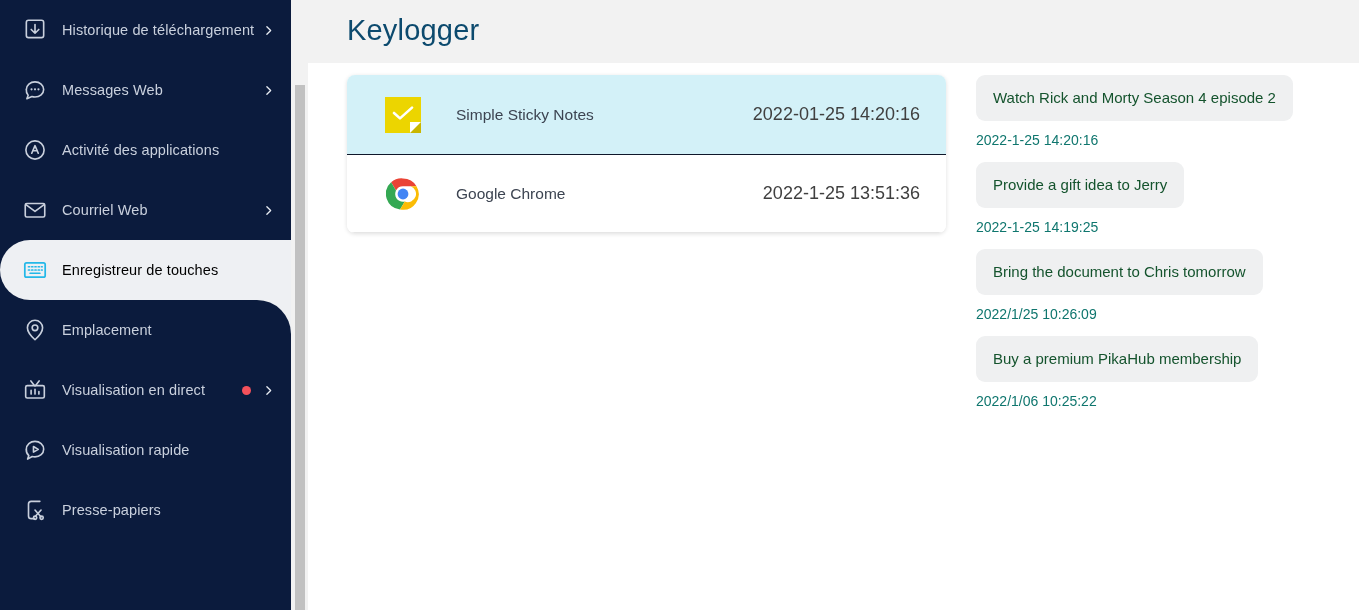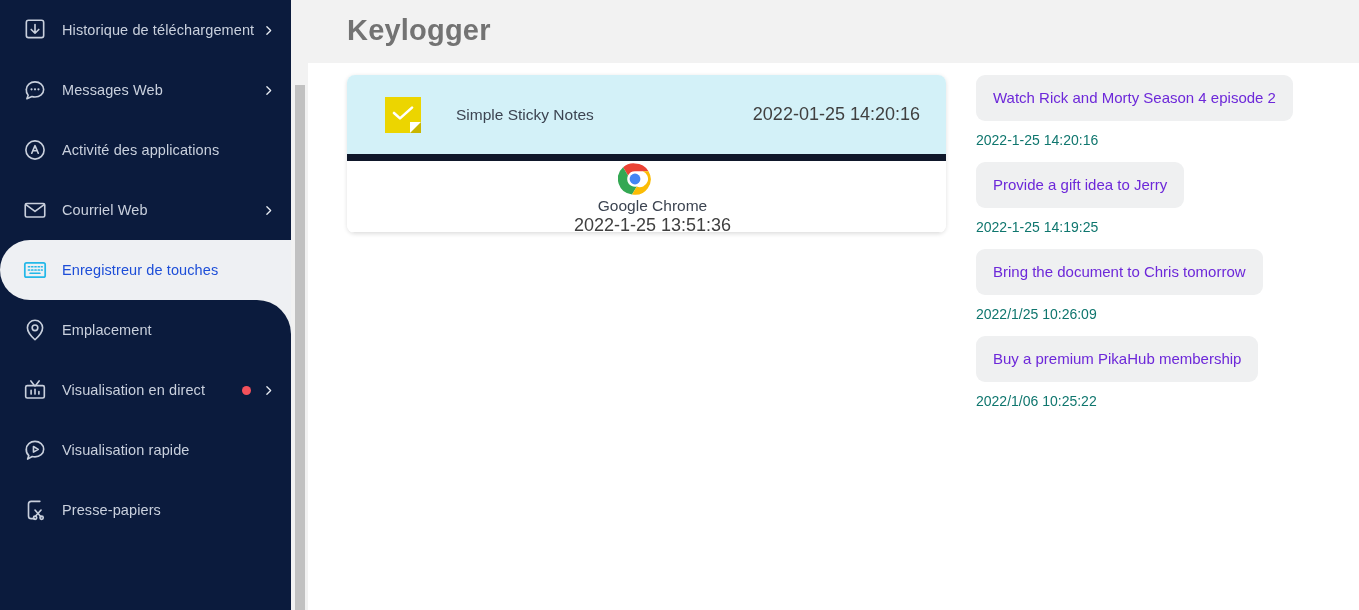--- a/index.html
+++ b/index.html
@@ -69,21 +69,21 @@
     width: 14px; height: 14px;
     display: flex; align-items: center; justify-content: center;
   }
 
   
   .nav-item.active {
     background: #eef0f3;
     border-radius: 32px 0 0 32px;
     margin-left: 0;
   }
-  .nav-item.active .lbl { color: #1d4ed8; }
+  .nav-item.active .lbl { color: #000000; }
   .nav-item.active .ico svg { stroke: #23b8e8; }
 
   
   .notch {
     position: absolute;
     right: 0;
     width: 34px;
     height: 34px;
     background: #eef0f3;
     pointer-events: none;
@@ -122,22 +122,22 @@
   .main-head {
     position: absolute;
     left: 0; top: 0;
     width: 1051px; height: 63px;
     background: #f2f2f2;
   }
   .page-title {
     position: absolute;
     left: 39px; top: 14px;
     font-size: 29px;
-    font-weight: 700;
-    color: #737373;
+    font-weight: 400;
+    color: #0c4a6e;
     letter-spacing: 0.2px;
   }
 
   .content {
     position: absolute;
     left: 0; top: 63px;
     width: 1051px;
     height: 547px;
     background: #ffffff;
   }
@@ -155,21 +155,21 @@
   .app-row {
     display: flex;
     align-items: center;
     height: 79px;
     padding-left: 38px;
     padding-right: 26px;
     background: #ffffff;
     cursor: pointer;
   }
   .app-row.selected { background: #d3f1f8; }
-  .app-row + .app-row { border-top: 7px solid #0f172a; flex-direction: column; }
+  .app-row + .app-row { border-top: 1px solid #0f172a; }
   .app-row:last-child { border-bottom: 1px solid #e6e6e6; }
   .app-icon {
     flex: 0 0 36px;
     width: 36px; height: 36px;
     display: flex; align-items: center; justify-content: center;
     margin-right: 35px;
   }
   .app-name {
     flex: 1 1 auto;
     font-size: 15.5px;
@@ -210,21 +210,21 @@
   
   .msg-panel {
     position: absolute;
     left: 668px; top: 12px;
     width: 370px;
   }
   .bubble-wrap { margin-bottom: 0; }
   .bubble {
     display: inline-block;
     background: #eff0f1;
-    color: #6d28d9;
+    color: #14532d;
     font-size: 15px;
     line-height: 20px;
     padding: 13px 17px;
     border-radius: 9px;
     max-width: 340px;
   }
   .stamp {
     font-size: 14px;
     color: #0f766e;
     margin-top: 11px;

